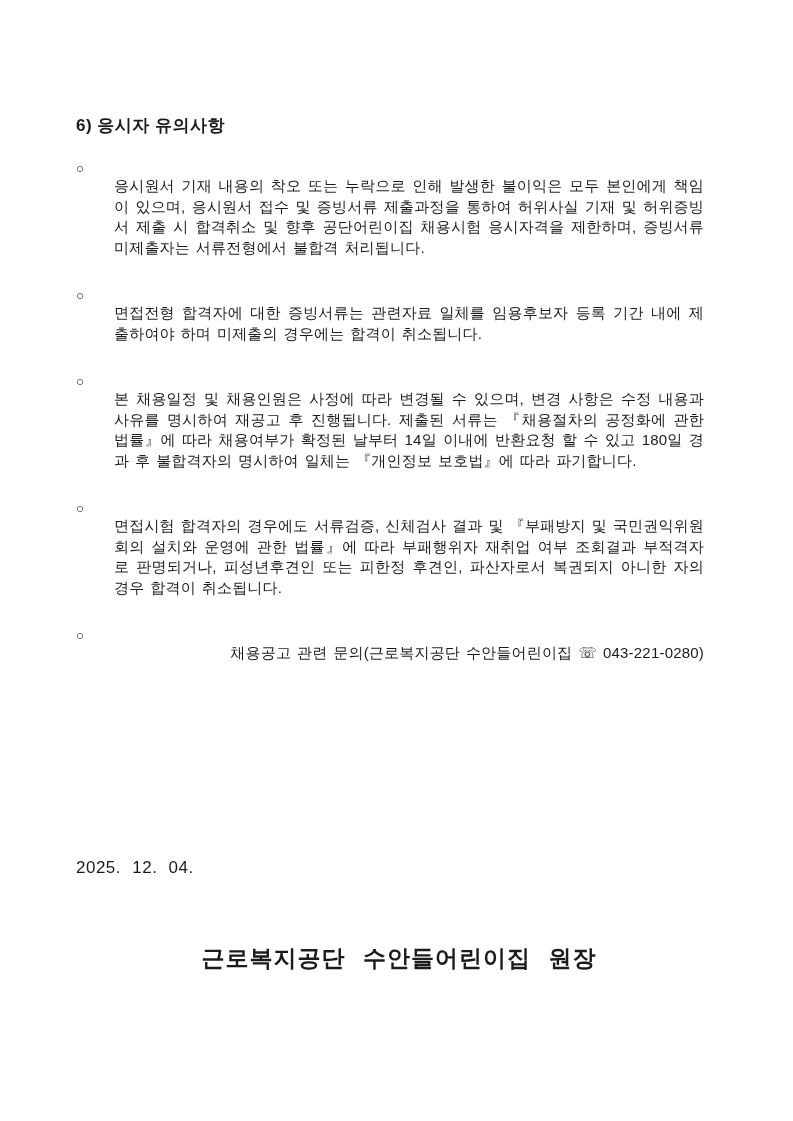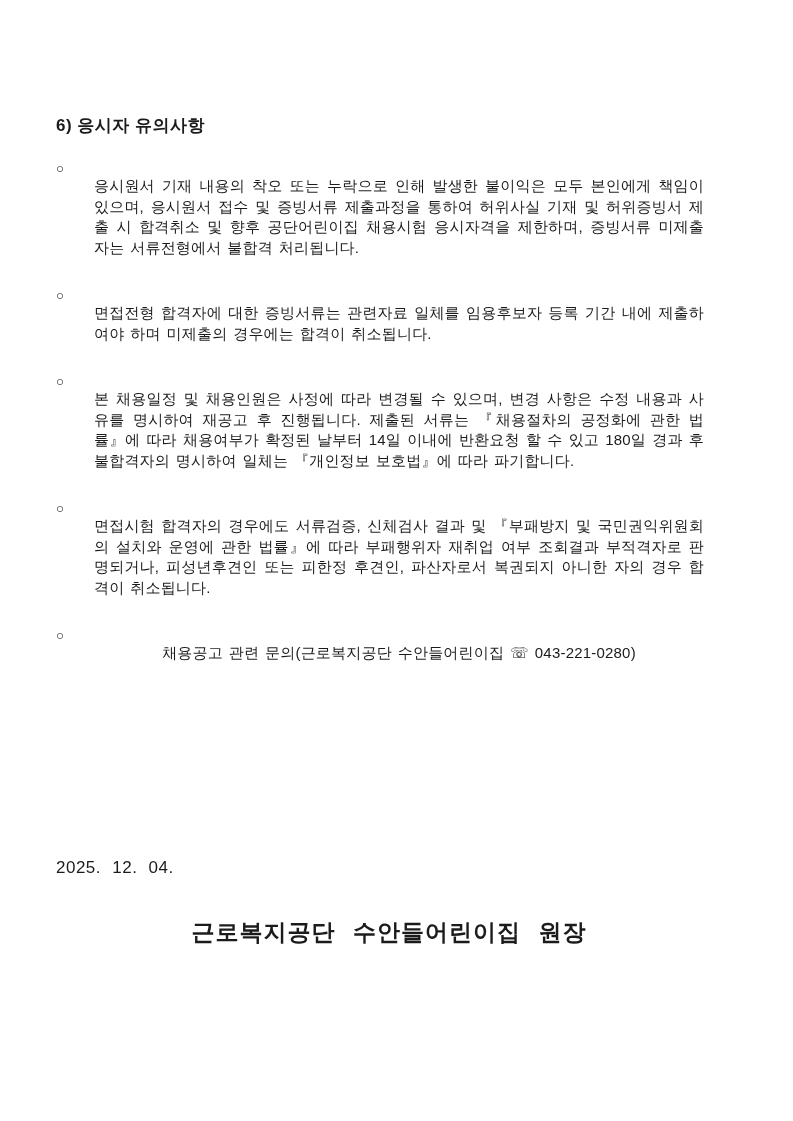--- a/index.html
+++ b/index.html
@@ -12,21 +12,21 @@
     width: 793px;
     height: 1121px;
     color: #1b1b1b;
     font-family: "Liberation Sans", "DejaVu Sans", sans-serif;
     overflow: hidden;
   }
   .page {
     box-sizing: border-box;
     width: 793px;
     height: 1121px;
-    padding: 114px 71px 0 56px;
+    padding: 114px 71px 0 76px;
     background: #ffffff;
   }
   .section-heading {
     font-size: 17px;
     font-weight: bold;
     letter-spacing: 0.5px;
     margin: 0 0 21px 0;
     white-space: pre;
   }
   .notice {
@@ -45,32 +45,32 @@
   .notice-text {
     flex: 1 1 auto;
     margin: 18px;
     text-align: justify;
     text-justify: inter-character;
     word-break: break-all;
     word-spacing: 1.5px;
     letter-spacing: 0.2px;
   }
   .notice.single .notice-text {
-    text-align: center;
+    text-align: right;
   }
   .date-line {
     margin-top: 176px;
     text-align: left;
     font-size: 17px;
     font-weight: 500;
     word-spacing: 6px;
     letter-spacing: 0.5px;
   }
   .signature-line {
-    margin-top: 39px;
+    margin-top: 65px;
     text-align: center;
     font-size: 23px;
     font-weight: bold;
     word-spacing: 10px;
     letter-spacing: 1px;
   }
 </style>
 </head>
 <body>
 

